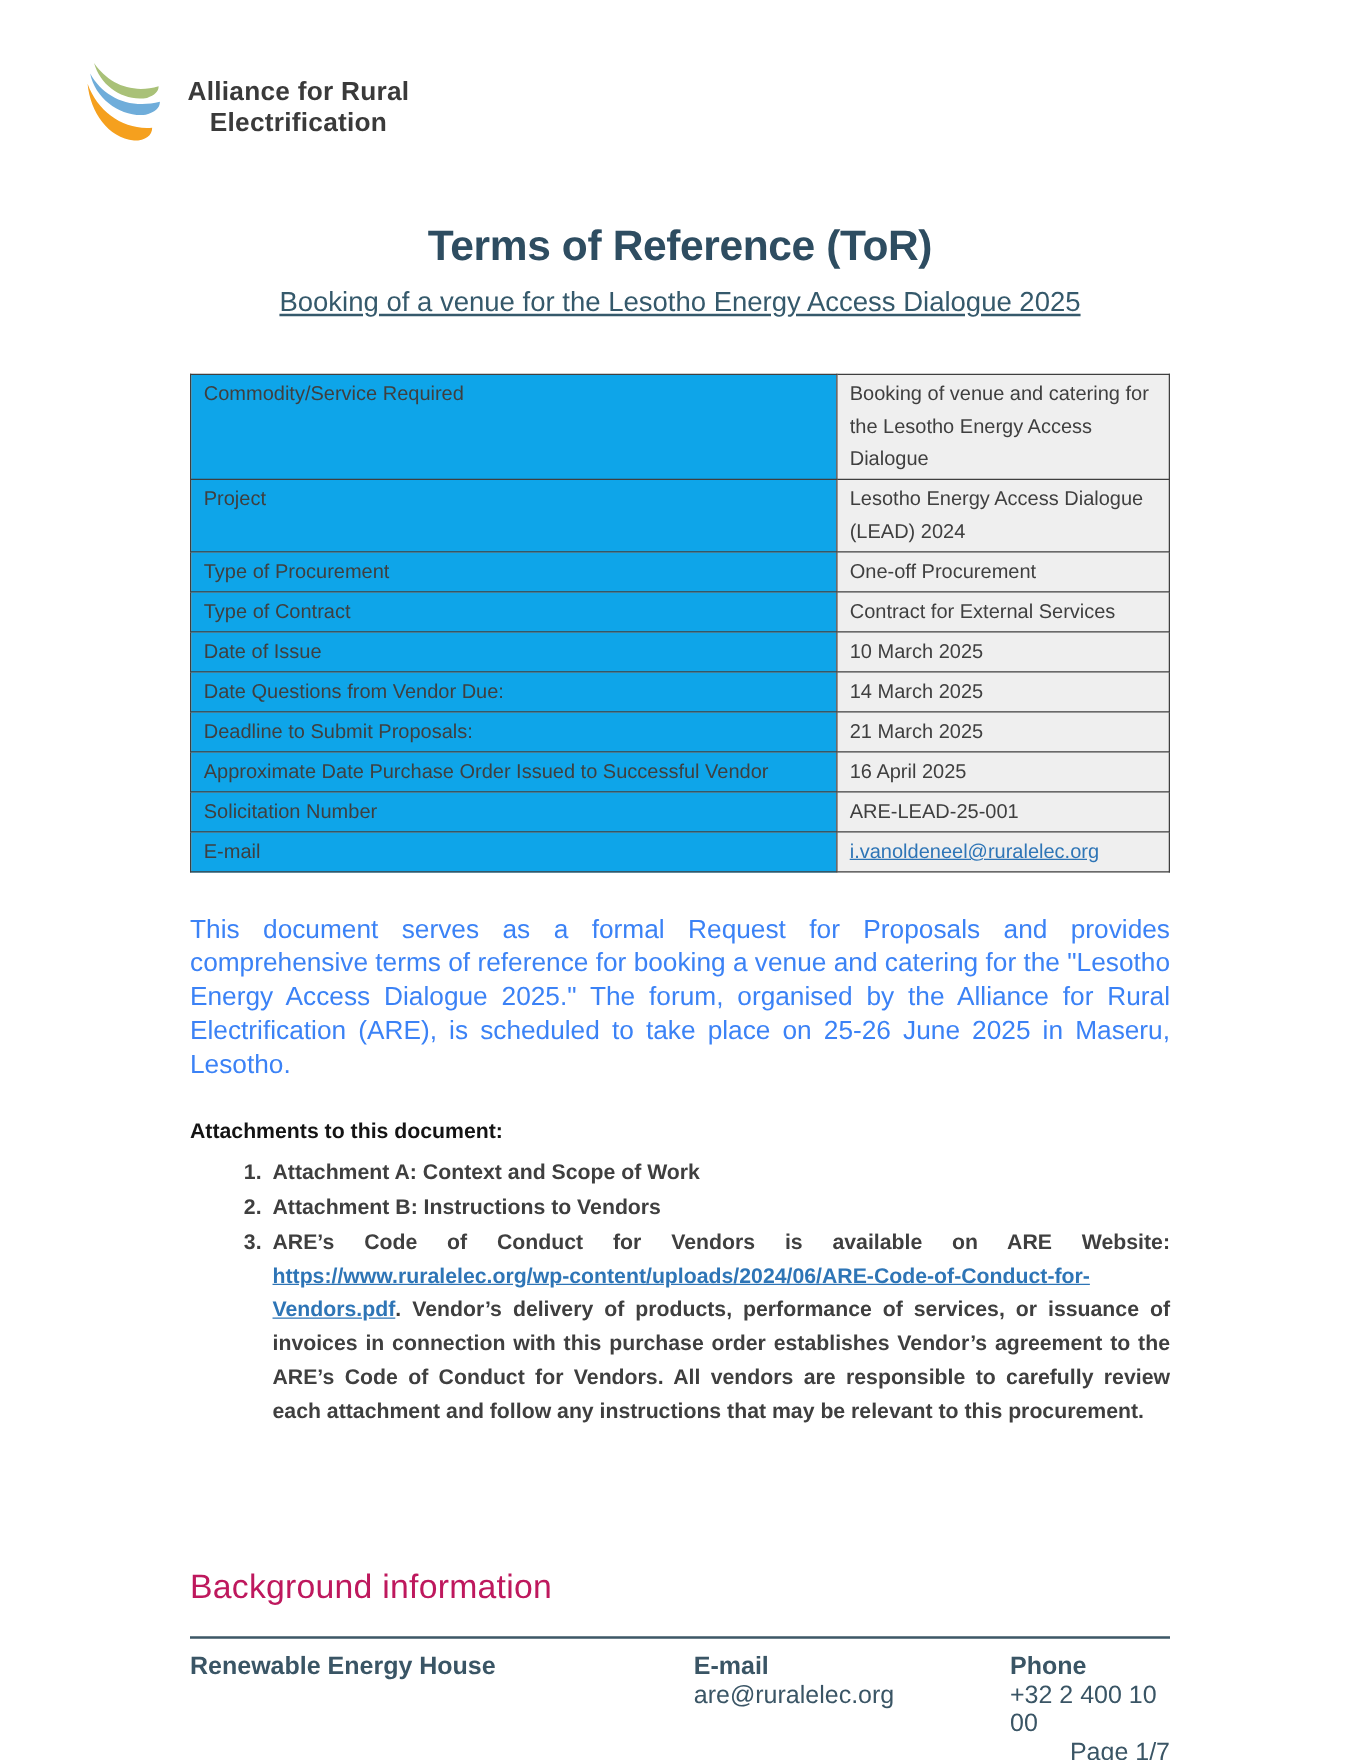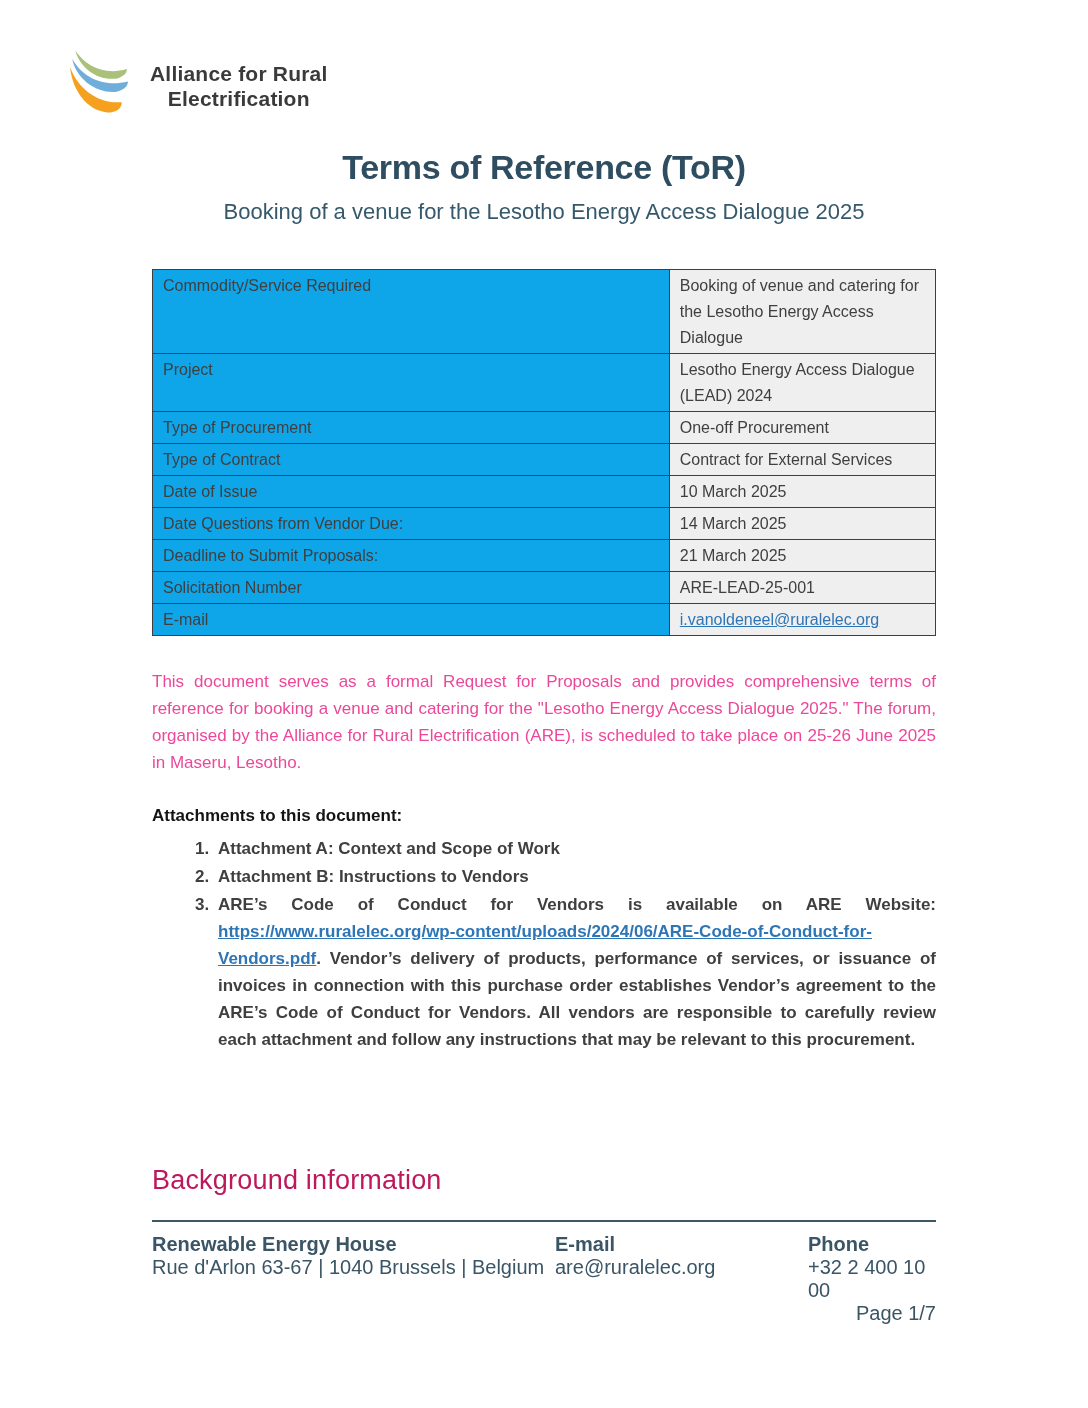--- a/index.html
+++ b/index.html
@@ -19,27 +19,27 @@
     display: flex; align-items: flex-start; gap: 20px; text-align: center;
   }
   .logo-mark { width: 62px; height: 68px; flex: 0 0 auto; }
   .logo-text {
     font-weight: 700; font-size: 21px; line-height: 25px;
     color: #3a3a3a; letter-spacing: .2px; padding-top: 13px;
   }
 
   
   .doc-title {
-    margin-top: 32px; text-align: center;
+    margin-top: 62px; text-align: center;
     font-size: 34px; font-weight: 800; letter-spacing: -0.3px;
     color: #2e4d61;
   }
   .doc-subtitle {
     margin-top: 12px; text-align: center;
-    font-size: 22px; font-weight: 400; color: #35596b;
+    font-size: 22px; font-weight: 400; color: #35596b; text-decoration: underline;
   }
 
   
   table.info {
     margin-top: 44px; width: 100%;
     border-collapse: collapse;
     font-size: 16px; color: #3f3f3f;
   }
   table.info td {
     border: 1px solid #3f3f3f;
@@ -50,22 +50,22 @@
   td.lbl { width: 66%; background: #0ea5e9; margin-top: 47px; }
   td.val { width: 34%; background: #efefef; }
   td.val .cell-inner { line-height: 26px; }
   a.doc-link {
     color: #2e75b6; text-decoration: underline; cursor: pointer;
   }
 
   
   .intro {
     margin-top: 32px;
-    font-size: 17px; line-height: 27px;
-    text-align: justify; color: #ec4899;
+    font-size: 21px; line-height: 27px;
+    text-align: justify; color: #3b82f6;
   }
 
   .attach-heading {
     margin-top: 30px;
     font-size: 17px; font-weight: 700; color: #141414;
   }
   ol.attach-list {
     margin-top: 9px;
     padding-left: 62px;
     font-size: 17px; line-height: 27px; color: #3f3f3f;
@@ -155,20 +155,26 @@
             <div class="cell-inner">14 March 2025</div>
           </td>
       </tr>
       <tr>
         <td class="lbl">Deadline to Submit Proposals:</td>
         <td class="val">
             <div class="cell-inner">21 March 2025</div>
           </td>
       </tr>
       <tr>
+        <td class="lbl">Approximate Date Purchase Order Issued to Successful Vendor</td>
+        <td class="val">
+            <div class="cell-inner">16 April 2025</div>
+          </td>
+      </tr>
+      <tr>
         <td class="lbl">Solicitation Number</td>
         <td class="val">
             <div class="cell-inner">ARE-LEAD-25-001</div>
           </td>
       </tr>
       <tr>
         <td class="lbl">E-mail</td>
         <td class="val">
             <div class="cell-inner"><a class="doc-link">i.vanoldeneel@ruralelec.org</a></div>
           </td>
@@ -185,21 +191,20 @@
     <li class="justified"><span>ARE’s Code of Conduct for Vendors is available on ARE Website: </span><a class="doc-link">https://www.ruralelec.org/wp-content/uploads/2024/06/ARE-Code-of-Conduct-for-Vendors.pdf</a><span>. Vendor’s delivery of products, performance of services, or issuance of invoices in connection with this purchase order establishes Vendor’s agreement to the ARE’s Code of Conduct for Vendors. All vendors are responsible to carefully review each attachment and follow any instructions that may be relevant to this procurement.</span></li>
   </ol>
 
   <div class="section-heading">Background information</div>
 
   <hr class="rule">
 
   <div class="footer">
     <div class="col1">
       <div class="label">Renewable Energy House</div>
-      <div>Rue d'Arlon 63-67 | 1040 Brussels | Belgium</div>
     </div>
     <div class="col2">
       <div class="label">E-mail</div>
       <div>are@ruralelec.org</div>
     </div>
     <div class="col3">
       <div class="label">Phone</div>
       <div>+32 2 400 10 00</div>
       <div class="page-num">Page 1/7</div>
     </div>

